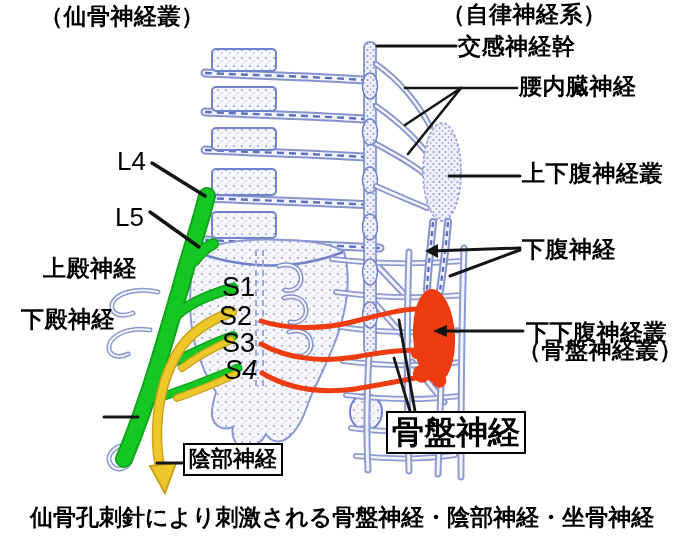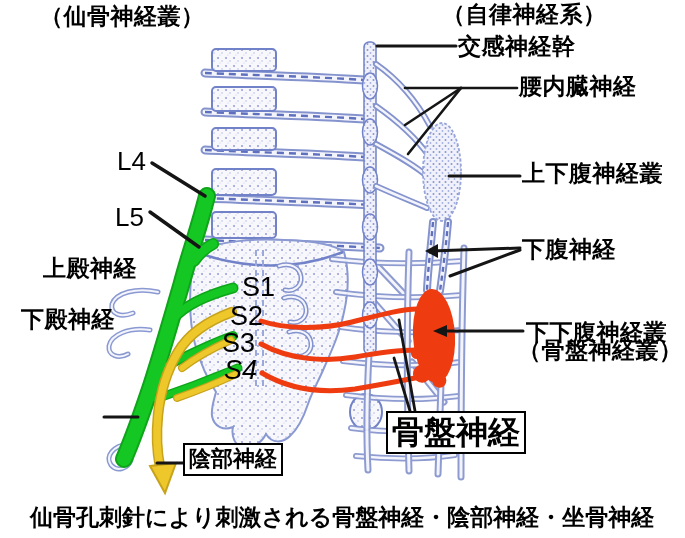--- a/index.html
+++ b/index.html
@@ -267,19 +267,19 @@
   <div class="lbl" style="left:518px;top:338px;">（骨盤神経叢）</div>
 
   <div class="lbl" style="left:43px;top:256px;">上殿神経</div>
   <div class="lbl" style="left:21px;top:307px;">下殿神経</div>
 
   <div class="box" style="left:183px;top:443px;">陰部神経</div>
   <div class="box" style="left:386px;top:411px;font-size:32px;">骨盤神経</div>
 
   <div class="num" style="left:117px;top:148px;">L4</div>
   <div class="num" style="left:115px;top:196px;margin-top:8px;">L5</div>
-  <div class="num" style="left:222px;top:274px;font-size:27px;margin-left:20px;">S1</div>
-  <div class="num" style="left:230px;top:303px;font-size:27px;">S2</div>
+  <div class="num" style="left:222px;top:274px;font-size:27px;">S1</div>
+  <div class="num" style="left:219px;top:303px;font-size:27px;">S2</div>
   <div class="num" style="left:222px;top:330px;font-size:27px;">S3</div>
   <div class="num" style="left:224px;top:357px;font-size:27px;font-style:italic;">S4</div>
 
   <div class="cap" style="left:30px;top:502px;">仙骨孔刺針により刺激される骨盤神経・陰部神経・坐骨神経</div>
 </div>
 
 </body></html>

